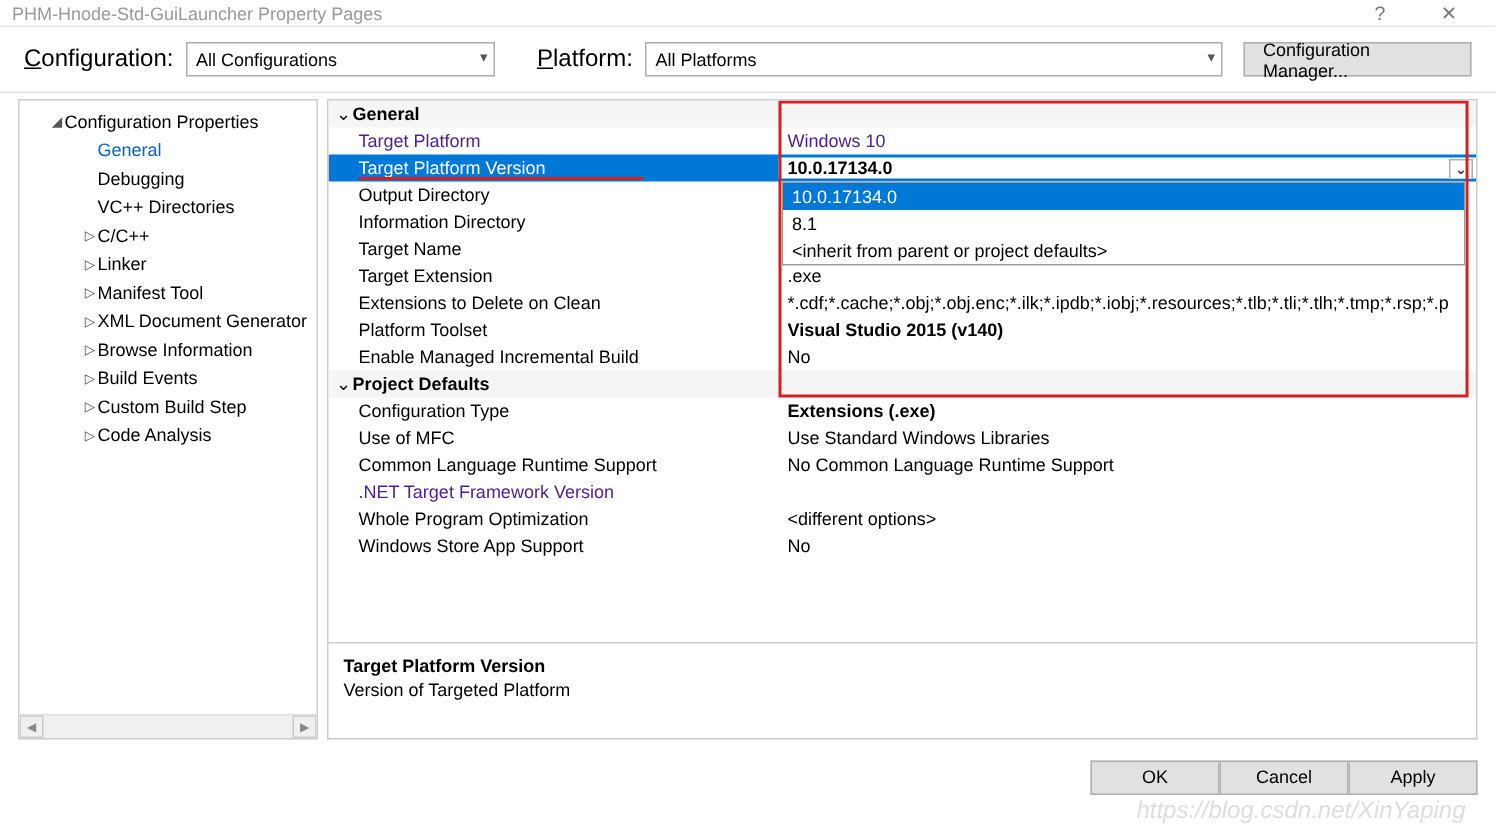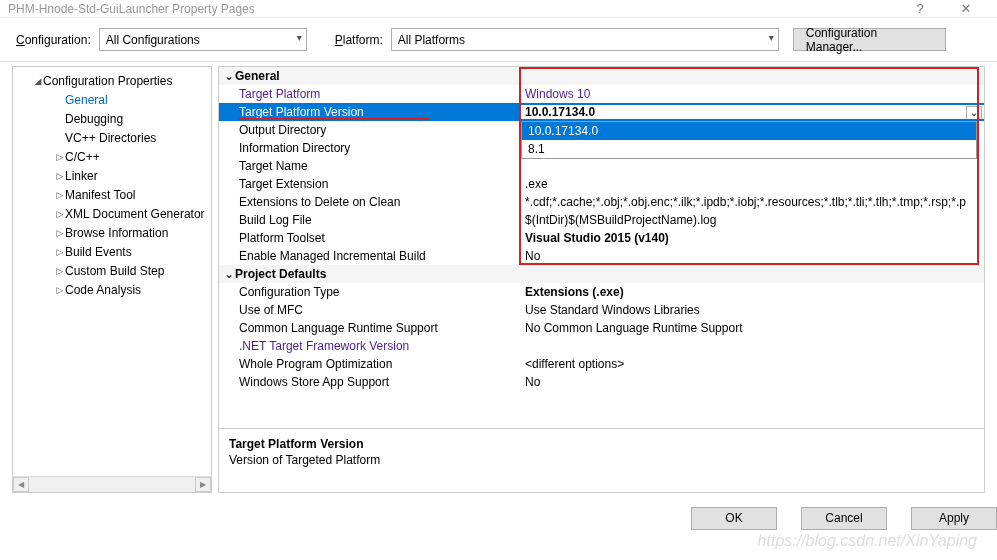--- a/index.html
+++ b/index.html
@@ -1,21 +1,21 @@
 <!DOCTYPE html>
 <html><head>
 <meta charset="utf-8">
 <style>
 * { box-sizing: border-box; margin: 0; padding: 0; }
 body { font-family: "Segoe UI", Tahoma, sans-serif; font-size: 12px; background: #fff; color: #000; width: 997px; height: 560px; overflow: hidden; position: relative; }
 .titlebar { display: flex; align-items: center; height: 18px; padding: 0 8px; color: #888; border-bottom: 1px solid #e8e8e8; }
 .titlebar .title { flex: 1; font-size: 12px; color: #999; }
 .titlebar .sysbtn { width: 46px; height: 30px; display: flex; align-items: center; justify-content: center; color: #777; font-size: 13px; }
 .cfgrow { display: flex; align-items: center; padding: 10px 16px 10px 16px; gap: 8px; border-bottom: 1px solid #ddd; }
-.cfgrow .lbl { font-size: 12px; }
+.cfgrow .lbl { font-size: 16px; }
 .cfgrow .lbl .u { text-decoration: underline; }
 .select { border: 1px solid #adadad; background: #fff; height: 23px; display: flex; align-items: center; padding: 0 6px; position: relative; font-size: 12px; }
 .select .chev { position: absolute; right: 4px; top: 3px; font-size: 10px; color: #555; }
 .sel-config { width: 208px; }
 .sel-platform { width: 388px; margin-right: 6px; }
 .btn { border: 1px solid #adadad; background: #e1e1e1; height: 23px; padding: 0 12px; font-size: 12px; display: flex; align-items: center; }
 .cfgmgr { width: 153px; justify-content: center; }
 .main { display: flex; height: 435px; }
 .nav { width: 200px; border: 1px solid #ccc; margin: 4px 0 4px 12px; overflow: hidden; position: relative; }
 .nav-inner { padding: 4px 0; }
@@ -42,21 +42,21 @@
 .prow.sel .pv { background: #fff; color: #000; position: relative; }
 .underline-red { position: absolute; height: 2px; background: #d42020; z-index: 5; }
 .redbox { position: absolute; border: 2px solid #d42020; z-index: 4; pointer-events: none; }
 .dd-arrow { position: absolute; right: 2px; top: 1px; width: 16px; height: 15px; border: 1px solid #adadad; background: #fff; display: flex; align-items: center; justify-content: center; font-size: 9px; color: #444; }
 .dropdown { position: absolute; z-index: 10; background: #fff; border: 1px solid #999; }
 .dropdown .dopt { height: 18px; display: flex; align-items: center; padding: 0 6px; font-size: 12px; }
 .dropdown .dopt.sel { background: #0078d7; color: #fff; }
 .desc { border: 1px solid #ccc; border-top: none; padding: 8px 10px; height: 64px; }
 .desc .dt { font-weight: bold; font-size: 12px; margin-bottom: 2px; }
 .desc .db { font-size: 12px; }
-.footer { display: flex; justify-content: flex-end; align-items: center; gap: 24px; padding: 8px 0; height: 42px; }
+.footer { display: flex; justify-content: flex-end; align-items: center; gap: 0; padding: 8px 12px; height: 42px; }
 .footer .btn { width: 86px; justify-content: center; }
 .watermark { position: absolute; right: 20px; bottom: 10px; color: #ddd; font-size: 16px; font-style: italic; pointer-events: none; }
 </style>
 </head>
 <body>
 
 <div class="titlebar">
   <span class="title">PHM-Hnode-Std-GuiLauncher Property Pages</span>
   <div class="sysbtn">?</div>
   <div class="sysbtn">✕</div>
@@ -176,24 +176,20 @@
       </div>
       <div class="prow">
         <div class="pn">Target Extension</div>
         <div class="pv">.exe</div>
       </div>
       <div class="prow">
         <div class="pn">Extensions to Delete on Clean</div>
         <div class="pv">*.cdf;*.cache;*.obj;*.obj.enc;*.ilk;*.ipdb;*.iobj;*.resources;*.tlb;*.tli;*.tlh;*.tmp;*.rsp;*.p</div>
       </div>
       <div class="prow">
-        <div class="pn">Build Log File</div>
-        <div class="pv">$(IntDir)$(MSBuildProjectName).log</div>
-      </div>
-      <div class="prow">
         <div class="pn">Platform Toolset</div>
         <div class="pv bold">Visual Studio 2015 (v140)</div>
       </div>
       <div class="prow">
         <div class="pn">Enable Managed Incremental Build</div>
         <div class="pv">No</div>
       </div>
 
       <div class="prow grp">
         <div class="pn"><span class="chev">⌄</span><span>Project Defaults</span></div>
@@ -221,20 +217,21 @@
         <div class="pv">&lt;different options&gt;</div>
       </div>
       <div class="prow">
         <div class="pn">Windows Store App Support</div>
         <div class="pv">No</div>
       </div>
 
       <div class="dropdown" id="dd" style="left:302px; top:54px; width:456px;">
           <div class="dopt sel">10.0.17134.0</div>
           <div class="dopt">8.1</div>
+          <div class="dopt">&lt;inherit from parent or project defaults&gt;</div>
         </div>
 
     </div>
     <div class="desc">
       <div class="dt">Target Platform Version</div>
       <div class="db">Version of Targeted Platform</div>
     </div>
   </div>
 </div>
 

